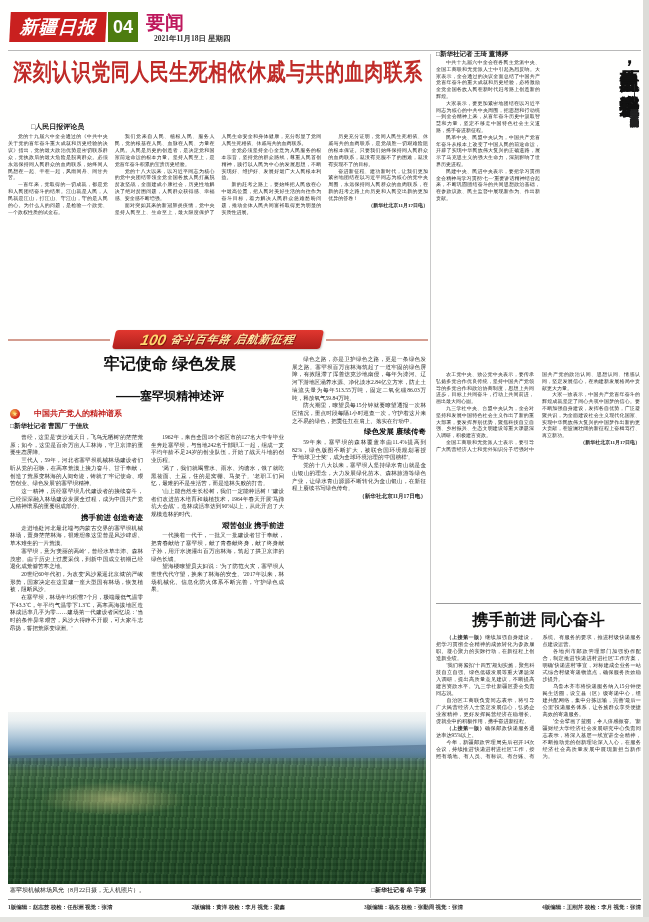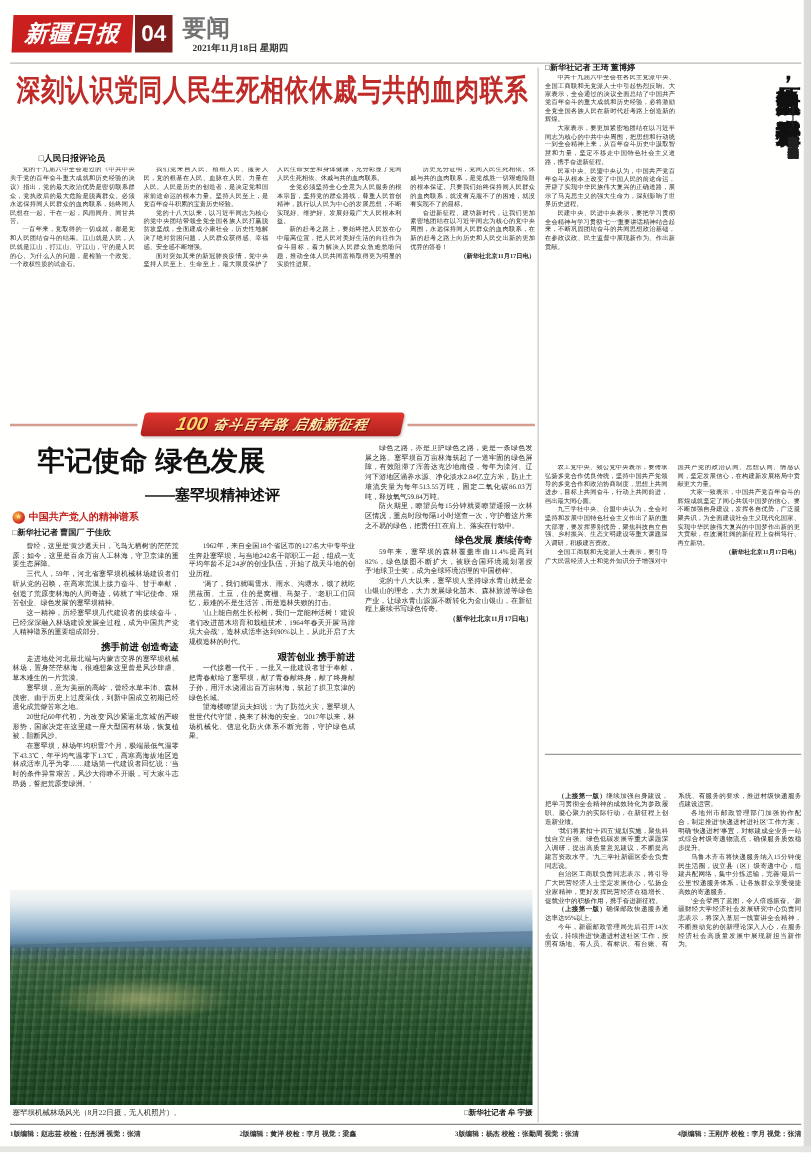--- a/index.html
+++ b/index.html
@@ -7,25 +7,25 @@
         font-family:"Liberation Serif",serif;color:#1a1a1a;}
   
   .edge-right{position:absolute;right:0;top:0;width:6px;height:100%;background:#dcdcd8;}
   .edge-bottom{position:absolute;left:0;bottom:0;width:100%;height:5px;background:#e4e4e0;}
 
   
   .mast-red{position:absolute;left:10px;top:12px;width:96px;height:30px;background:#c9201f;
             color:#fff;display:flex;align-items:center;justify-content:center;
             font-family:"DejaVu Serif",serif;font-weight:bold;font-style:italic;
             font-size:18px;letter-spacing:1px;transform:skewX(-3deg);}
-  .mast-num{position:absolute;left:108px;top:12px;width:30px;height:30px;background:#7f1d1d;
+  .mast-num{position:absolute;left:108px;top:12px;width:30px;height:30px;background:#4d7c0f;
             color:#fff;display:flex;align-items:center;justify-content:center;
             font-family:"Liberation Sans",sans-serif;font-weight:bold;font-size:18px;}
   .mast-section{position:absolute;left:146px;top:10px;font-family:Liberation Serif, serif;
-            font-weight:bold;font-size:19px;color:#737373;}
+            font-weight:bold;font-size:19px;color:#be185d;}
   .mast-date{position:absolute;left:154px;top:34px;font-size:7.5px;font-weight:bold;color:#333;}
   .rule-header{position:absolute;left:8px;top:50px;width:633px;height:1px;background:#b9b9b9;}
 
   
   .vrule-main{position:absolute;left:430px;top:54px;width:1px;height:844px;background:#c9c9c9;}
   .hrule-right{position:absolute;left:436px;top:603px;width:205px;height:1px;background:#9a9a9a;}
   .rule-footer{position:absolute;left:8px;top:899px;width:633px;height:1px;background:#8a8a8a;}
 
   
   .a1-head{position:absolute;left:8px;top:56px;width:420px;text-align:center;
@@ -51,25 +51,25 @@
   .banner-line.r{right:0;width:102px;}
   .banner-ribbon{position:absolute;left:106px;top:0;width:208px;height:19px;
        background:linear-gradient(180deg,#e1372f,#b01f1c);border-radius:3px;transform:skewX(-12deg);
        display:flex;align-items:center;justify-content:center;gap:5px;box-shadow:1px 1px 2px rgba(0,0,0,.25);}
   .banner-100{font-family:"Liberation Sans",sans-serif;font-weight:bold;font-style:italic;
        font-size:15px;color:#ffd76f;text-shadow:1px 1px 0 #7e100e;}
   .banner-text{font-family:"Liberation Sans",sans-serif;font-weight:bold;font-style:italic;
        font-size:11px;color:#ffe9a8;letter-spacing:1px;text-shadow:1px 1px 0 #7e100e;}
 
   
-  .a3-head{position:absolute;left:30px;top:354px;width:280px;
-           font-family:"Liberation Sans",sans-serif;font-weight:bold;font-size:22px;color:#111;}
+  .a3-head{position:absolute;left:30px;top:354px;width:280px;text-align:center;
+           font-family:"Liberation Sans",sans-serif;font-weight:bold;font-size:16px;color:#111;}
   .a3-sub{position:absolute;left:30px;top:388px;width:280px;text-align:center;
           font-family:"Liberation Sans",sans-serif;font-weight:bold;font-size:12px;color:#111;}
-  .a3-label{position:absolute;left:10px;top:408px;display:flex;align-items:center;gap:3px;}
+  .a3-label{position:absolute;left:10px;top:408px;display:flex;align-items:center;gap:14px;}
   .a3-label .emblem{width:10px;height:10px;border-radius:50%;
           background:radial-gradient(circle at 35% 35%,#f6c14a,#d3281f 65%);
           display:flex;align-items:center;justify-content:center;color:#ffe08a;font-size:6px;line-height:1;}
   .a3-label .txt{font-family:"Liberation Sans",sans-serif;font-weight:bold;font-size:8px;color:#c3231f;}
   .a3-byline{position:absolute;left:10px;top:422px;font-size:6.5px;font-weight:bold;color:#222;}
   .a3col{position:absolute;overflow:hidden;font-size:5.6px;line-height:7.7px;color:#2a2a2a;}
   .a3col.c1{left:10px;top:434px;width:133px;height:276px;}
   .a3col.c2{left:151px;top:434px;width:133px;height:276px;}
   .a3col.c3{left:292px;top:356px;width:134px;height:354px;}
 
@@ -212,20 +212,21 @@
   <div class="photo">
     <div class="ridge"></div>
     <div class="texture"></div>
     <div class="clearing"></div>
   </div>
   <div class="caption-row">
     <span>塞罕坝机械林场风光（8月22日摄，无人机照片）。</span>
     <span class="credit">□新华社记者 牟 宇摄</span>
   </div>
 
+  <div class="a4-head">携手前进 同心奋斗</div>
   <div class="a4-body">
       <p class="bp"><b>（上接第一版）</b>继续加强自身建设，把学习贯彻全会精神的成效转化为参政履职、凝心聚力的实际行动，在新征程上创造新业绩。</p>
       <p class="bp">'我们将紧扣'十四五'规划实施，聚焦科技自立自强、绿色低碳发展等重大课题深入调研，提出高质量意见建议，不断提高建言资政水平。'九三学社新疆区委会负责同志说。</p>
       <p class="bp">自治区工商联负责同志表示，将引导广大民营经济人士坚定发展信心，弘扬企业家精神，更好发挥民营经济在稳增长、促就业中的积极作用，携手奋进新征程。</p>
       <p class="bp"><b>（上接第一版）</b>确保邮政快递服务通达率达95%以上。</p>
       <p class="bp">今年，新疆邮政管理局先后召开14次会议，持续推进'快递进村进社区'工作，按照有场地、有人员、有标识、有台账、有系统、有服务的要求，推进村级快递服务点建设运营。</p>
       <p class="bp">各地州市邮政管理部门加强协作配合，制定推进'快递进村进社区'工作方案，明确'快递进村'事宜，对标建成全业务一站式综合村级寄递物流点，确保服务质效稳步提升。</p>
       <p class="bp">乌鲁木齐市将快递服务纳入15分钟便民生活圈，设立县（区）级寄递中心，组建共配网络，集中分拣运输，完善'最后一公里'投递服务体系，让各族群众享受便捷高效的寄递服务。</p>
       <p class="bp">'全会擘画了蓝图，令人倍感振奋。'新疆财经大学经济社会发展研究中心负责同志表示，将深入基层一线宣讲全会精神，不断推动党的创新理论深入人心，在服务经济社会高质量发展中展现新担当新作为。</p>
     </div>

